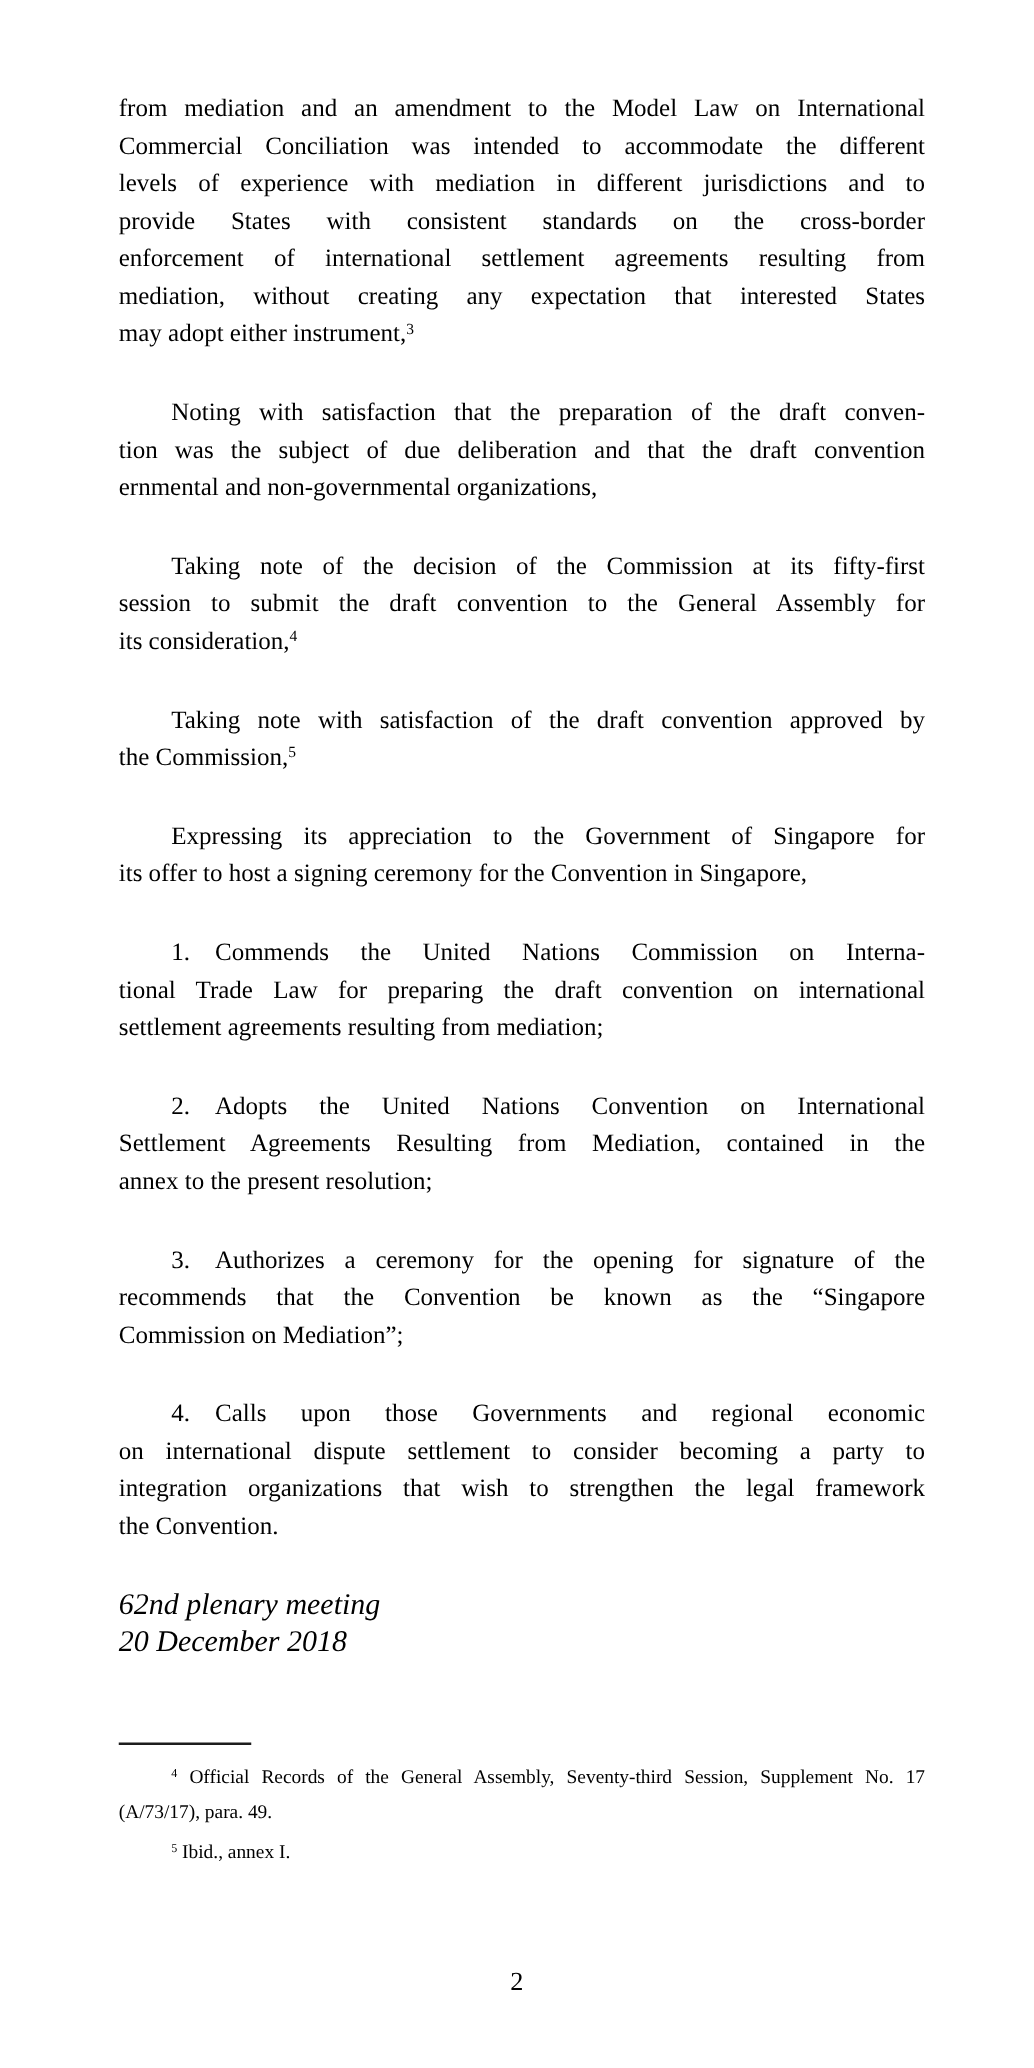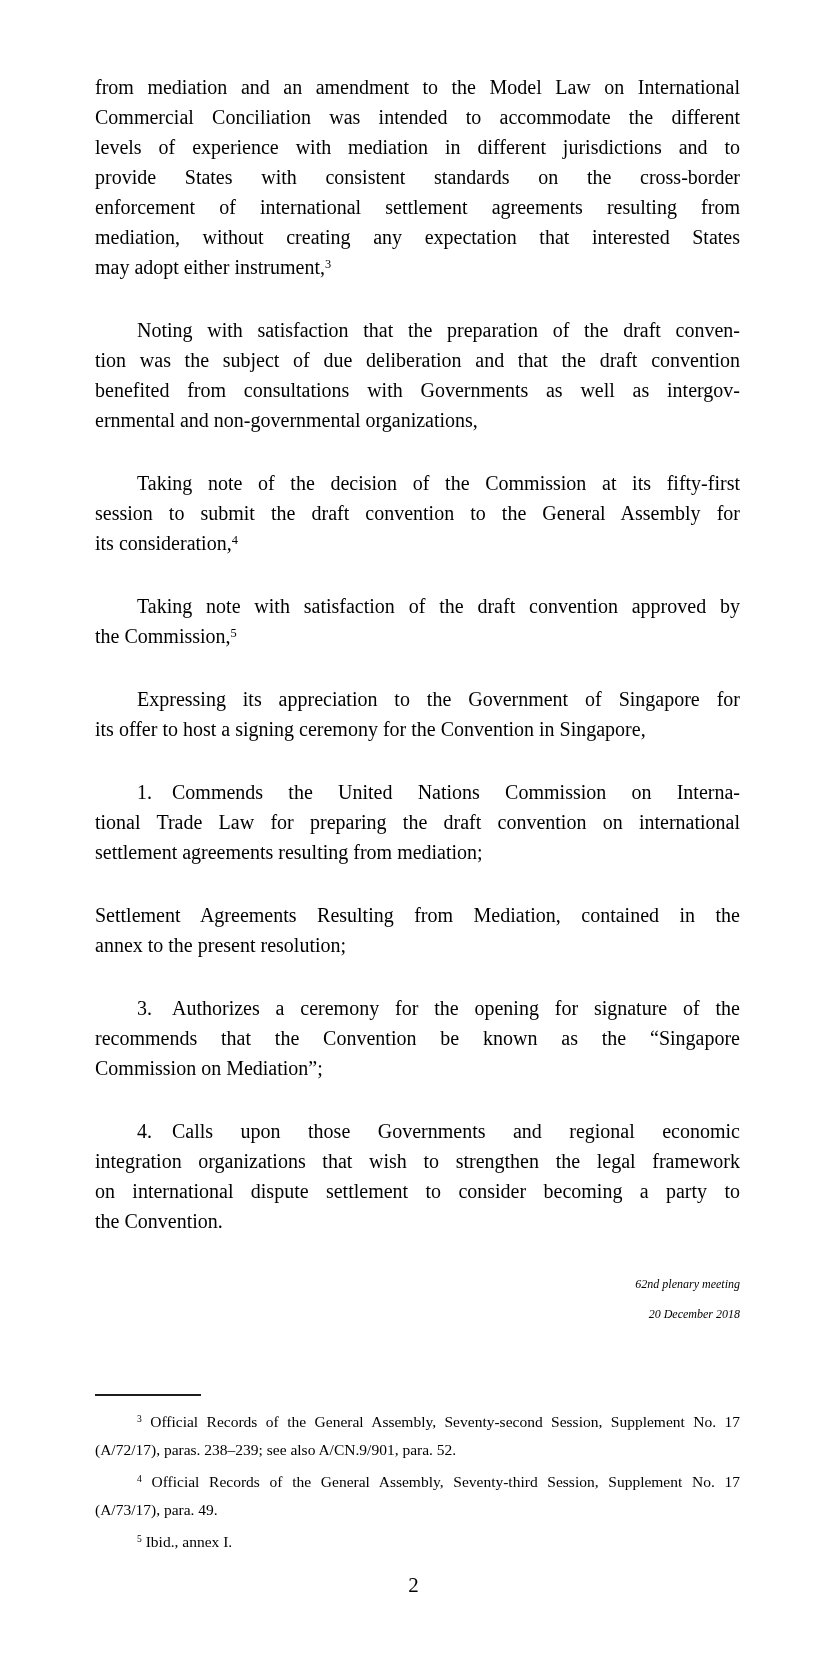--- a/index.html
+++ b/index.html
@@ -14,22 +14,22 @@
   .bline {
     font-size: 20px; line-height: 30px;
     text-align: justify; text-align-last: justify;
   }
   .bline.last { text-align-last: left; }
   .bline.indent { text-indent: 42px; }
   .sup { font-size: 0.62em; vertical-align: 0.5em; line-height: 0; }
   .i { }
   .meeting-block { margin-top: 0; }
   .meeting-line {
-    text-align: right; font-style: italic;
-    font-size: 12px; line-height: 30px;
+    text-align: left; font-style: italic;
+    font-size: 24px; line-height: 30px;
   }
   .fnblock { position: absolute; left: 95px; top: 1394px; width: 645px; }
   .fnrule { width: 106px; border-top: 2px solid #1d1d1d; margin: 0 0 12px 0; }
   .fnpara { margin: 0 0 4px 0; }
   .fnline {
     font-size: 15.5px; line-height: 28px;
     text-align: justify; text-align-last: justify;
   }
   .fnline.last { text-align-last: left; }
   .fnline.indent { text-indent: 42px; }
@@ -50,21 +50,20 @@
           <div class="bline"><span>Commercial Conciliation was intended to accommodate the different</span></div>
           <div class="bline"><span>levels of experience with mediation in different jurisdictions and to</span></div>
           <div class="bline"><span>provide States with consistent standards on the cross-border</span></div>
           <div class="bline"><span>enforcement of international settlement agreements resulting from</span></div>
           <div class="bline"><span>mediation, without creating any expectation that interested States</span></div>
           <div class="bline last"><span>may adopt either instrument,</span><span class="sup">3</span></div>
         </div>
         <div class="para">
           <div class="bline indent"><span class="i">Noting with satisfaction</span><span> that the preparation of the draft conven-</span></div>
           <div class="bline"><span>tion was the subject of due deliberation and that the draft convention</span></div>
-          <div class="bline"><span>benefited from consultations with Governments as well as intergov-</span></div>
           <div class="bline last"><span>ernmental and non-governmental organizations,</span></div>
         </div>
         <div class="para">
           <div class="bline indent"><span class="i">Taking note</span><span> of the decision of the Commission at its fifty-first</span></div>
           <div class="bline"><span>session to submit the draft convention to the General Assembly for</span></div>
           <div class="bline last"><span>its consideration,</span><span class="sup">4</span></div>
         </div>
         <div class="para">
           <div class="bline indent"><span class="i">Taking note with satisfaction</span><span> of the draft convention approved by</span></div>
           <div class="bline last"><span>the Commission,</span><span class="sup">5</span></div>
@@ -72,49 +71,46 @@
         <div class="para">
           <div class="bline indent"><span class="i">Expressing its appreciation</span><span> to the Government of Singapore for</span></div>
           <div class="bline last"><span>its offer to host a signing ceremony for the Convention in Singapore,</span></div>
         </div>
         <div class="para">
           <div class="bline indent"><span>1. </span><span class="i">Commends</span><span> the United Nations Commission on Interna-</span></div>
           <div class="bline"><span>tional Trade Law for preparing the draft convention on international</span></div>
           <div class="bline last"><span>settlement agreements resulting from mediation;</span></div>
         </div>
         <div class="para">
+          <div class="bline indent"><span>2. </span><span class="i">Adopts</span><span> the United Nations Convention on International</span></div>
           <div class="bline"><span>Settlement Agreements Resulting from Mediation, contained in the</span></div>
           <div class="bline last"><span>annex to the present resolution;</span></div>
         </div>
         <div class="para">
           <div class="bline indent"><span>3. </span><span class="i">Authorizes</span><span> a ceremony for the opening for signature of the</span></div>
           <div class="bline"><span>recommends that the Convention be known as the “Singapore</span></div>
           <div class="bline last"><span>Commission on Mediation”;</span></div>
         </div>
         <div class="para">
           <div class="bline indent"><span>4. </span><span class="i">Calls upon</span><span> those Governments and regional economic</span></div>
+          <div class="bline"><span>on international dispute settlement to consider becoming a party to</span></div>
           <div class="bline"><span>integration organizations that wish to strengthen the legal framework</span></div>
-          <div class="bline"><span>on international dispute settlement to consider becoming a party to</span></div>
           <div class="bline last"><span>the Convention.</span></div>
         </div>
       </div>
 
     <div class="meeting-block">
       <div class="meeting-line">62nd plenary meeting</div>
       <div class="meeting-line">20 December 2018</div>
     </div>
   </div>
 
   <div class="fnblock">
     <div class="fnrule"></div>
     <div id="footnotes-list">
-        <div class="fnpara">
-          <div class="fnline indent"><span class="sup">3</span><span> </span><span class="i">Official Records of the General Assembly, Seventy-second Session, Supplement No. 17</span></div>
-          <div class="fnline last"><span>(A/72/17), paras. 238–239; see also A/CN.9/901, para. 52.</span></div>
-        </div>
         <div class="fnpara">
           <div class="fnline indent"><span class="sup">4</span><span> </span><span class="i">Official Records of the General Assembly, Seventy-third Session, Supplement No. 17</span></div>
           <div class="fnline last"><span>(A/73/17), para. 49.</span></div>
         </div>
         <div class="fnpara">
           <div class="fnline last indent"><span class="sup">5</span><span> Ibid., annex I.</span></div>
         </div>
       </div>
   </div>
 

